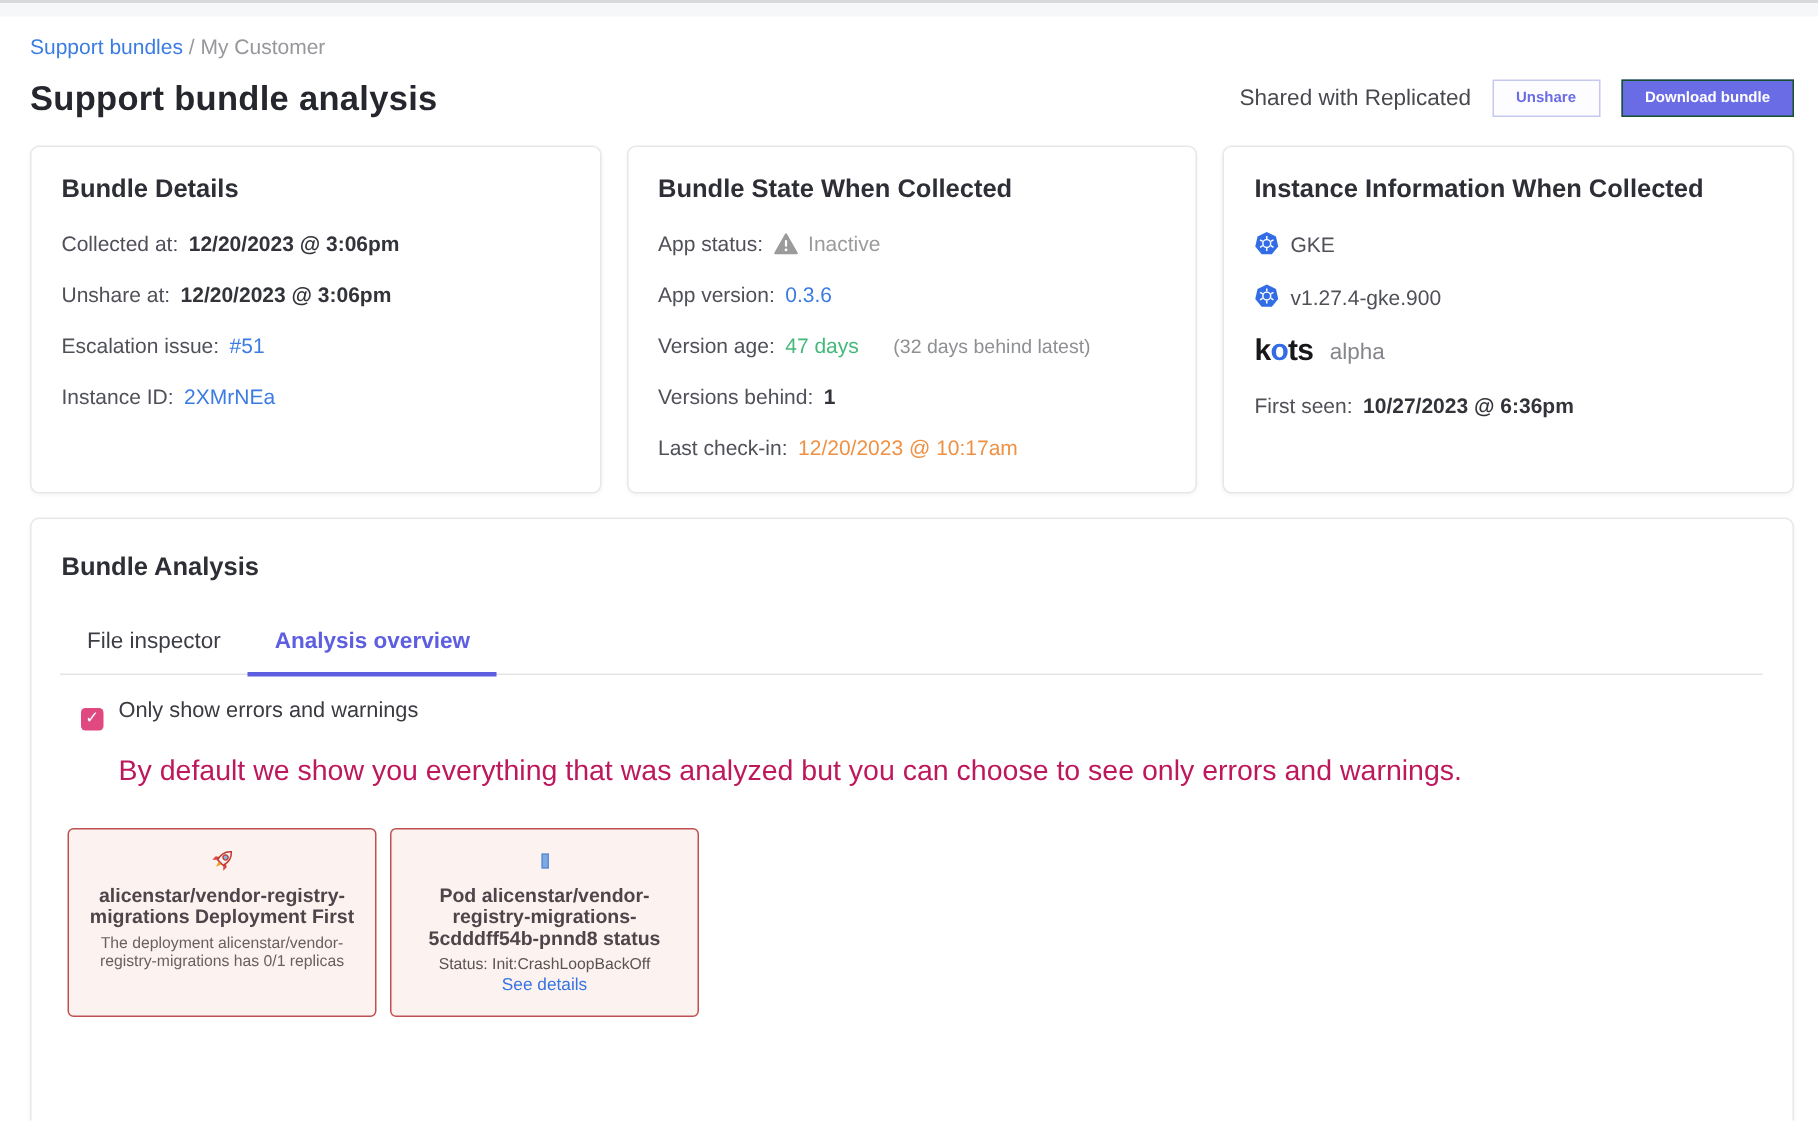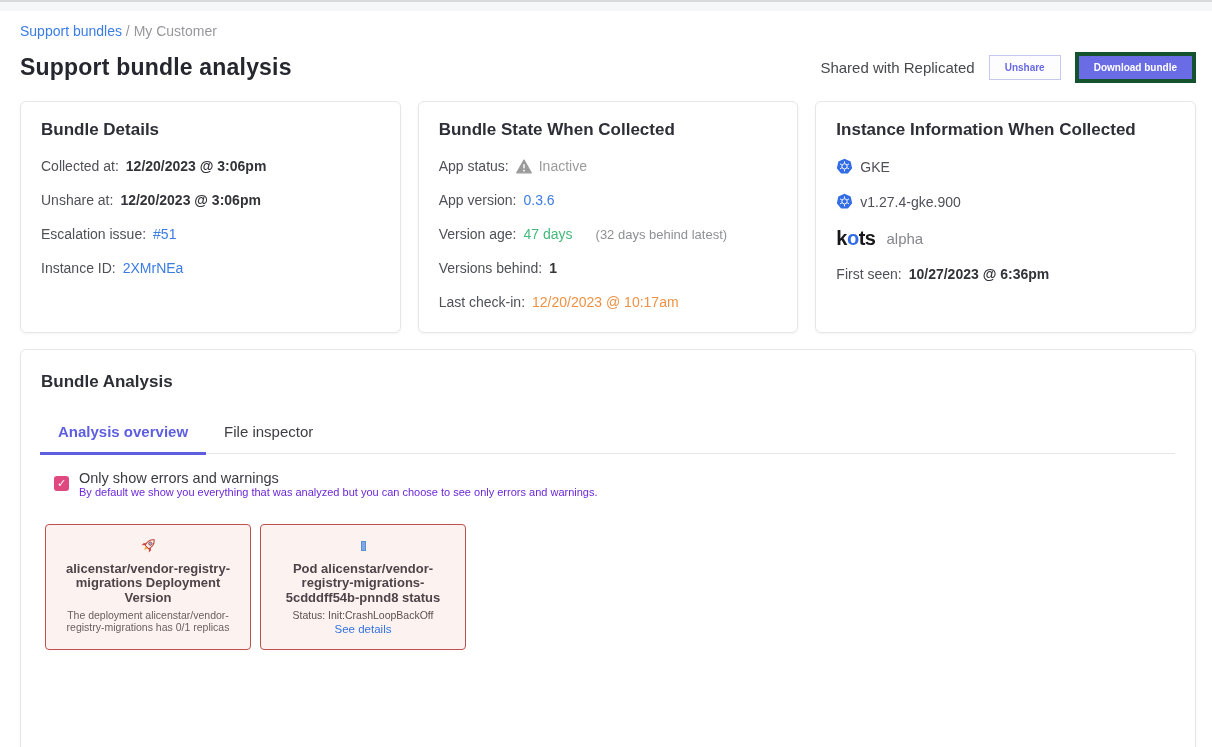--- a/index.html
+++ b/index.html
@@ -14,21 +14,21 @@
 
   .breadcrumb { font-size:14px; color:#97989c; }
   .breadcrumb .crumb-link { color:#3b7ce3; cursor:pointer; }
 
   .header-row { display:flex; justify-content:space-between; align-items:center; margin-top:13px;gap:48px; }
   .page-title { margin:0; font-size:23px; font-weight:bold; color:#26272e; letter-spacing:.2px; }
   .header-actions { display:flex; align-items:center; gap:14px; }
   .shared-text { font-size:15px; color:#48494f; }
   .btn { font-family:inherit; font-size:10px; font-weight:bold; border-radius:0; padding:6px 15px; cursor:pointer; }
   .btn-outline { background:#fdfdff; border:1px solid #c7c8f0; color:#6a6ce5; }
-  .btn-primary { background:#6a6ce5; border:4px solid #14532d; color:#ffffff; }
+  .btn-primary { background:#6a6ce5; border:1px solid #14532d; color:#ffffff; }
 
   .cards-row { display:grid; grid-template-columns:repeat(3,1fr); gap:17px; margin-top:18px; }
   .card {
     background:#fff; border:1px solid #e7e7ea; border-radius:6px;
     box-shadow:0 1px 3px rgba(0,0,0,.05); padding:18px 20px; height:232px;
   }
   .card-title { margin:0; font-size:17px; font-weight:bold; color:#2e2f36; }
   .row { margin-top:18px; min-height:16px; font-size:14px; color:#4f5058; display:flex; align-items:center; gap:7px; }
   .v-bold { font-weight:bold; color:#33343a; }
   .v-link { color:#3b7ce3; cursor:pointer; }
@@ -47,21 +47,21 @@
   }
   .analysis-title { margin:0 20px; font-size:17px; font-weight:bold; color:#2e2f36; }
   .tabs { display:flex; margin:21px 20px 0 19px; border-bottom:1px solid #e5e5e8; }
   .tab { padding:10px 18px 12px; font-size:15px; color:#3d3e45; cursor:pointer; border-bottom:3px solid transparent; margin-bottom:-2px; }
   .tab.active { color:#5d5ee0; font-weight:bold; border-bottom-color:#5d5ee0; }
 
   .filter { display:flex; gap:10px; margin:16px 20px 0 33px; }
   .checkbox { width:15px; height:15px; flex:0 0 15px; margin-top:6px; background:#e04880; border-radius:3px;
     color:#fff; font-size:11px; line-height:15px; text-align:center; cursor:pointer; }
   .filter-label { font-size:14.5px; color:#3a3b42; }
-  .filter-desc { font-size:11px; color:#6d28d9; margin-top:0; }
+  .filter-desc { font-size:19px; color:#be185d; margin-top:22px; }
 
   .error-cards { display:flex; gap:9px; margin:26px 0 0 24px; }
   .error-card {
     width:206px; height:126px; border:1px solid #c0504f; background:#fcf2f0;
     border-radius:4px; padding:10px 8px; text-align:center;
     display:flex; flex-direction:column; align-items:center;
   }
   .error-icon-wrap { height:22px; display:flex; align-items:center; justify-content:center; }
   .broken-img { width:5px; height:10px; background:#7fa9e6; border:1px solid #5e8fd0; }
   .error-title { font-size:13px; font-weight:bold; color:#4e4449; line-height:1.1; margin-top:5px; word-break:break-word; }
@@ -188,22 +188,22 @@
         <span>First seen:</span>
         <span class="v-bold">10/27/2023 @ 6:36pm</span>
       </div>
     </div>
   </div>
 
   <div class="analysis-card">
     <h2 class="analysis-title">Bundle Analysis</h2>
 
     <div class="tabs">
+      <div class="tab">File inspector</div>
       <div class="tab active">Analysis overview</div>
-      <div class="tab">File inspector</div>
     </div>
 
     <div class="filter">
       <div class="checkbox">✓</div>
       <div>
         <div class="filter-label">Only show errors and warnings</div>
         <div class="filter-desc">By default we show you everything that was analyzed but you can choose to see only errors and warnings.</div>
       </div>
     </div>
 
@@ -212,21 +212,21 @@
       <div class="error-card">
         <div class="error-icon-wrap">
           <svg width="20" height="20" viewBox="0 0 24 24" style="transform:rotate(45deg)">
             <path d="M9 13.5 L5.8 16.8 L5.8 12.9 L9 10.8 Z" fill="#d64541"></path>
             <path d="M15 13.5 L18.2 16.8 L18.2 12.9 L15 10.8 Z" fill="#d64541"></path>
             <path d="M12 1.5 C15.2 4.2 16.6 8.8 15.1 13.8 L8.9 13.8 C7.4 8.8 8.8 4.2 12 1.5 Z" fill="#f1f2f4" stroke="#c0392b" stroke-width="1.2"></path>
             <circle cx="12" cy="8" r="2" fill="#85b8e8" stroke="#c0392b" stroke-width="1"></circle>
             <path d="M10.4 14.4 L13.6 14.4 L12 18.6 Z" fill="#f39c12"></path>
           </svg>
         </div>
-        <div class="error-title">alicenstar/vendor-registry-migrations Deployment Version</div>
+        <div class="error-title">alicenstar/vendor-registry-migrations Deployment First</div>
         <div class="error-desc">The deployment alicenstar/vendor-registry-migrations has 0/1 replicas</div>
       </div>
 
       <div class="error-card">
         <div class="error-icon-wrap">
           <div class="broken-img"></div>
         </div>
         <div class="error-title">Pod alicenstar/vendor-registry-migrations-5cdddff54b-pnnd8 status</div>
         <div class="error-status">Status: Init:CrashLoopBackOff</div>
         <div class="see-details">See details</div>

